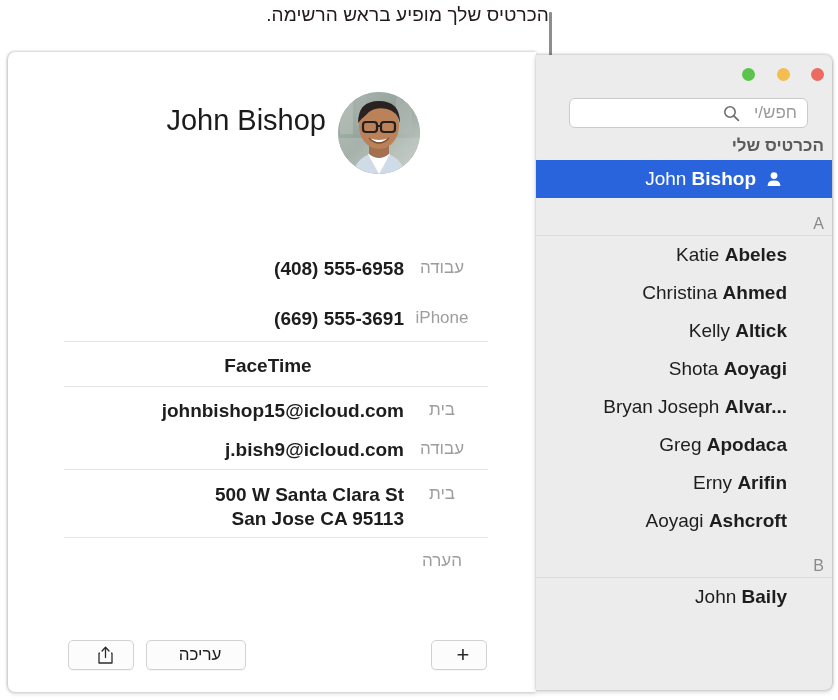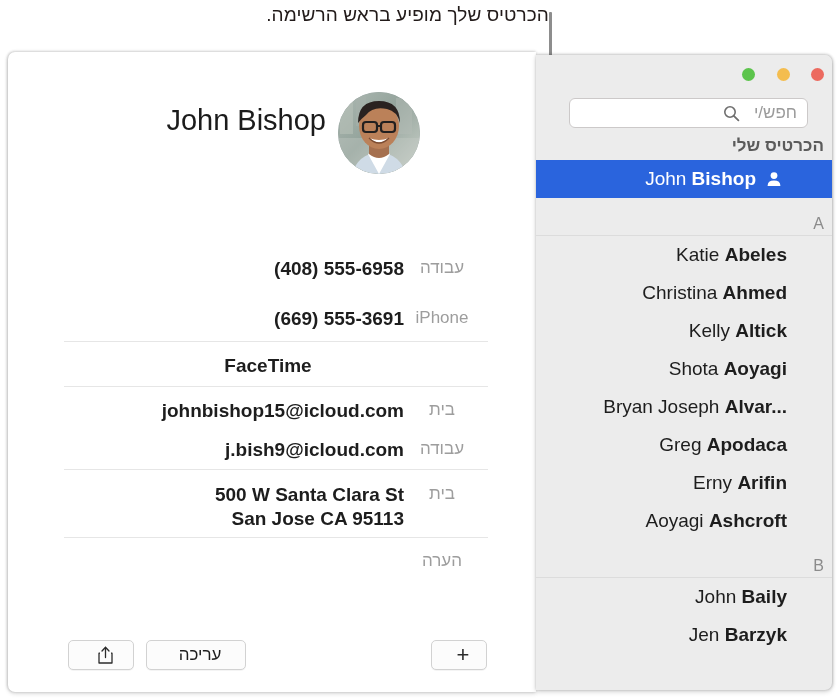--- a/index.html
+++ b/index.html
@@ -483,20 +483,14 @@
     <div class="section-head">
       <span class="sh-label">B</span>
       <span class="sh-rule"></span>
     </div>
     <div class="list-row">
       <span class="row-name">
         <span>John</span>
         <b>Baily</b>
       </span>
     </div>
-    <div class="list-row">
-      <span class="row-name">
-        <span>Jen</span>
-        <b>Barzyk</b>
-      </span>
-    </div>
   </div>
 </div>
 
 </body></html>

